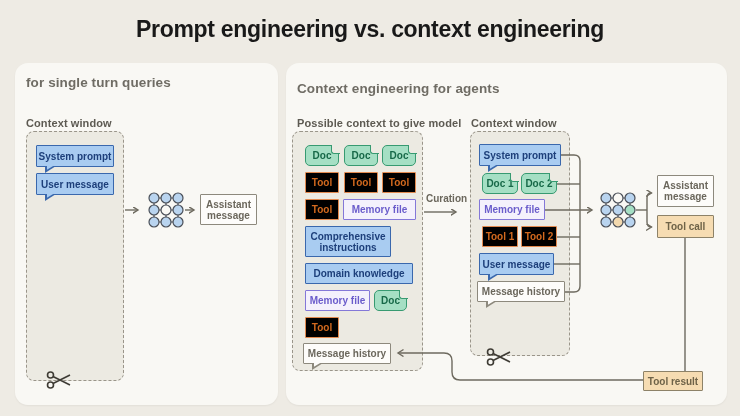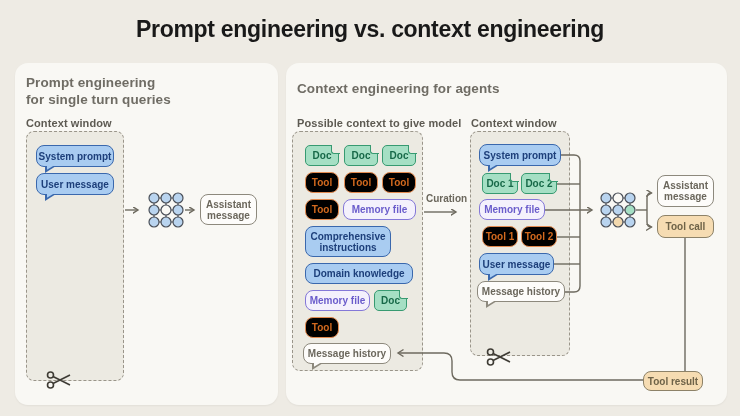--- a/index.html
+++ b/index.html
@@ -30,21 +30,21 @@
     color:#5d5a52; z-index:2; letter-spacing:0.1px;
   }
   .dashed-box {
     position:absolute; background:#eceae2;
     border:1.5px dashed #9a958a; border-radius:8px; z-index:1;
   }
   .wires { position:absolute; left:0; top:0; z-index:3; pointer-events:none; }
   .chip {
     position:absolute; display:flex; align-items:center; justify-content:center;
     font-size:10px; font-weight:700; line-height:11px; white-space:nowrap;
-    border:1.5px solid; border-radius:8px; z-index:4;
+    border:1.5px solid; border-radius:1px; z-index:4;
   }
   .doc { background:#a5dfc4; border-color:#379a71; color:#176948; border-radius:5px; }
   .doc::before {
     content:""; position:absolute; top:-1.5px; right:-1.5px; width:8px; height:8px;
     background:#eceae2; border-left:1.5px solid #379a71; border-bottom:1.5px solid #379a71;
     border-bottom-left-radius:3px;
   }
   .tool { background:#000000; border-color:#e28a50; color:#d2691e; }
   .blue { background:#a9ccf1; border-color:#3a68ad; color:#1d3f7a; }
   .lav  { background:#f4f1fc; border-color:#8478d8; color:#6a5ccb; }
@@ -72,21 +72,20 @@
 </style>
 </head>
 <body>
 
 <div class="title">Prompt engineering vs. context engineering</div>
 
 <div class="card card-left"></div>
 <div class="card card-right"></div>
 
 <div class="panel-header" style="left:26px; top:74px;">
-  <div>Prompt engineering</div>
   <div>for single turn queries</div>
 </div>
 <div class="section-label" style="left:26px; top:117px;">Context window</div>
 
 <div class="dashed-box" style="left:26px; top:131px; width:98px; height:250px;"></div>
 
 <div class="panel-header" style="left:297px; top:80px;">Context engineering for agents</div>
 <div class="section-label" style="left:297px; top:117px;">Possible context to give model</div>
 <div class="section-label" style="left:471px; top:117px;">Context window</div>
 <div class="curation-label" style="left:426px; top:193px;">Curation</div>

